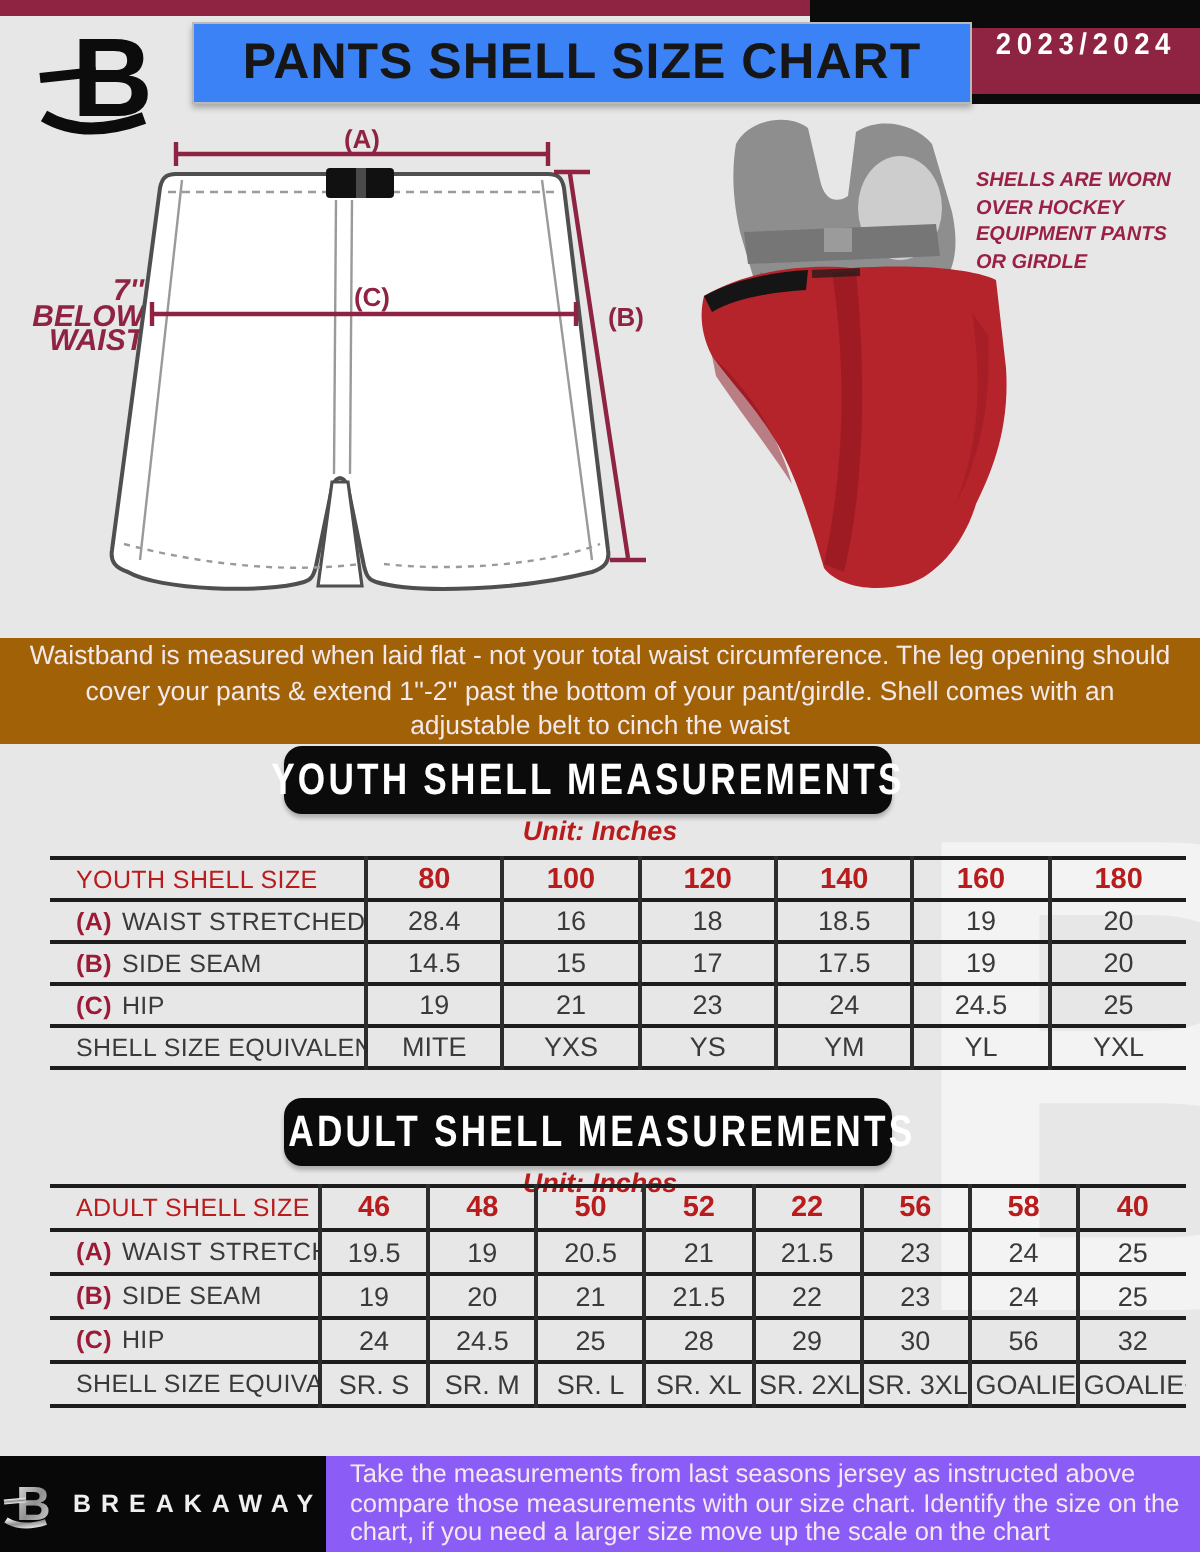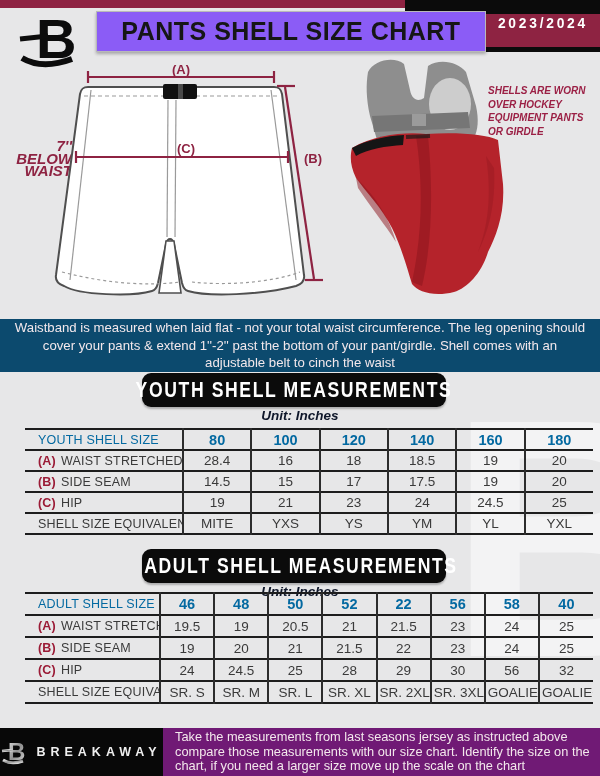--- a/index.html
+++ b/index.html
@@ -7,62 +7,62 @@
   .page {
     position:relative; width:600px; height:776px; overflow:hidden;
     background:#e7e7e8; font-family:"Liberation Sans", sans-serif;
   }
   .abs { position:absolute; }
   
   .strip-red { left:0; top:0; width:405px; height:8px; background:#8e2342; }
   .strip-black { left:405px; top:0; width:195px; height:52px; background:#0b0b0b; }
   .logo-box { left:14px; top:6px; width:86px; height:66px; z-index:3; }
   .title-box {
-    left:96px; top:11px; width:390px; height:41px; background:#8b5cf6;
+    left:96px; top:11px; width:390px; height:41px; background:#3b82f6;
     border:1px solid #b9b9b9; box-shadow:0 2px 3px rgba(0,0,0,.28);
     display:flex; align-items:center; justify-content:center; z-index:2;
   }
   .title-box span { font-size:25px; font-weight:bold; color:#161616; letter-spacing:.5px; white-space:nowrap; }
   .season-box {
     left:486px; top:14px; width:114px; height:33px; background:#8e2342;
     display:flex; align-items:flex-start; justify-content:center; z-index:2;
   }
   .season-box span { color:#fff; font-weight:bold; font-size:15px; letter-spacing:3px; transform:scaleX(.92); white-space:nowrap; }
   
   .mlabel { color:#8e2342; font-weight:bold; font-size:13px; text-align:center; width:34px; z-index:2; }
   .waist-note { left:8px; top:140px; width:64px; text-align:right; color:#8e2342;
     font-style:italic; font-size:15px; line-height:12.5px; font-weight:bold; }
   .photo-note { left:488px; top:84px; width:102px; color:#9b2045; font-style:italic;
     font-weight:bold; font-size:10px; line-height:13.5px; }
   
-  .notice { left:0; top:319px; width:600px; height:53px; background:#0c4a6e;
+  .notice { left:0; top:319px; width:600px; height:53px; background:#a16207;
     display:flex; align-items:center; justify-content:center; z-index:2; }
   .notice span { color:#f3e8ec; font-size:13.2px; line-height:17.5px; text-align:center; width:574px; }
   
   .band { left:142px; width:304px; height:34px; background:#0b0b0b; border-radius:9px;
     display:flex; align-items:center; justify-content:center; z-index:2; box-shadow:0 2px 2px rgba(0,0,0,.25); }
   .band span { color:#fff; font-weight:bold; font-size:22px; letter-spacing:2px; transform:scaleX(.8); white-space:nowrap; }
-  .unit { width:600px; text-align:center; font-style:italic; font-size:13.5px; font-weight:bold; color:#0f172a; z-index:2; }
+  .unit { width:600px; text-align:center; font-style:italic; font-size:13.5px; font-weight:bold; color:#b91c1c; z-index:2; }
   
   table { border-collapse:collapse; table-layout:fixed; position:absolute; left:25px; width:568px; z-index:2; }
   table { border-top:2px solid #1d1d1d; border-bottom:2px solid #1d1d1d; }
   tr { border-bottom:2px solid #1d1d1d; }
   td { border-left:2px solid #2c2c2c; text-align:center; color:#3a3a3a; font-size:13.5px;
     height:21px; padding:0 2px; overflow:hidden; white-space:nowrap; }
   td:first-child { border-left:none; text-align:left; padding-left:13px; font-size:12.5px; letter-spacing:.2px; }
-  tr.size-row td { font-weight:bold; font-size:14.5px; color:#0369a1; }
+  tr.size-row td { font-weight:bold; font-size:14.5px; color:#b91c1c; }
   tr.size-row td:first-child { font-weight:normal; font-size:12.5px; }
   .pfx { color:#9b1b36; font-weight:bold; margin-right:5px; }
   .t-youth { top:428px; } .t-youth td { height:21px; }
   .t-adult { top:592px; } .t-adult td { height:22px; }
   
   .footer { left:0; top:728px; width:600px; height:48px; display:flex; z-index:2; }
   .footer-black { width:163px; background:#080808; display:flex; align-items:center; justify-content:center; gap:7px; }
   .brand { color:#efefef; font-size:12.5px; font-weight:bold; letter-spacing:5px; white-space:nowrap; }
-  .footer-red { flex:1; background:#701a75; display:flex; align-items:center; padding:3px 8px 3px 12px; }
+  .footer-red { flex:1; background:#8b5cf6; display:flex; align-items:center; padding:3px 8px 3px 12px; }
   .footer-red span { color:#f3e8ec; font-size:12.8px; line-height:14.8px; }
   
   .watermark { left:448px; top:368px; font-size:340px; line-height:340px; font-weight:bold;
     color:#f3f3f4; z-index:0; user-select:none; }
 </style>
 </head>
 <body>
 
 <div class="page">
 

